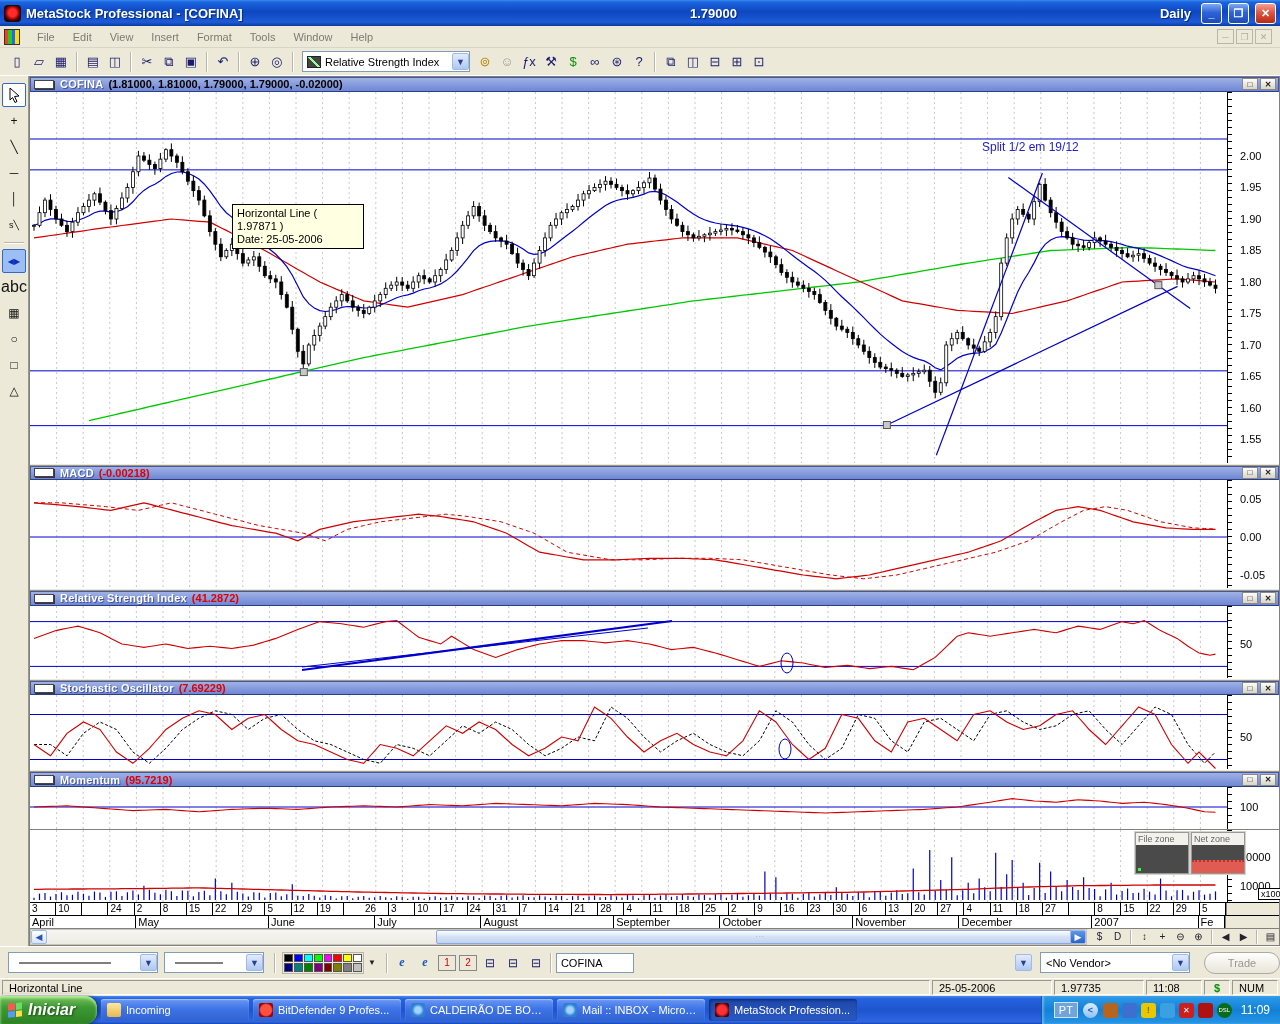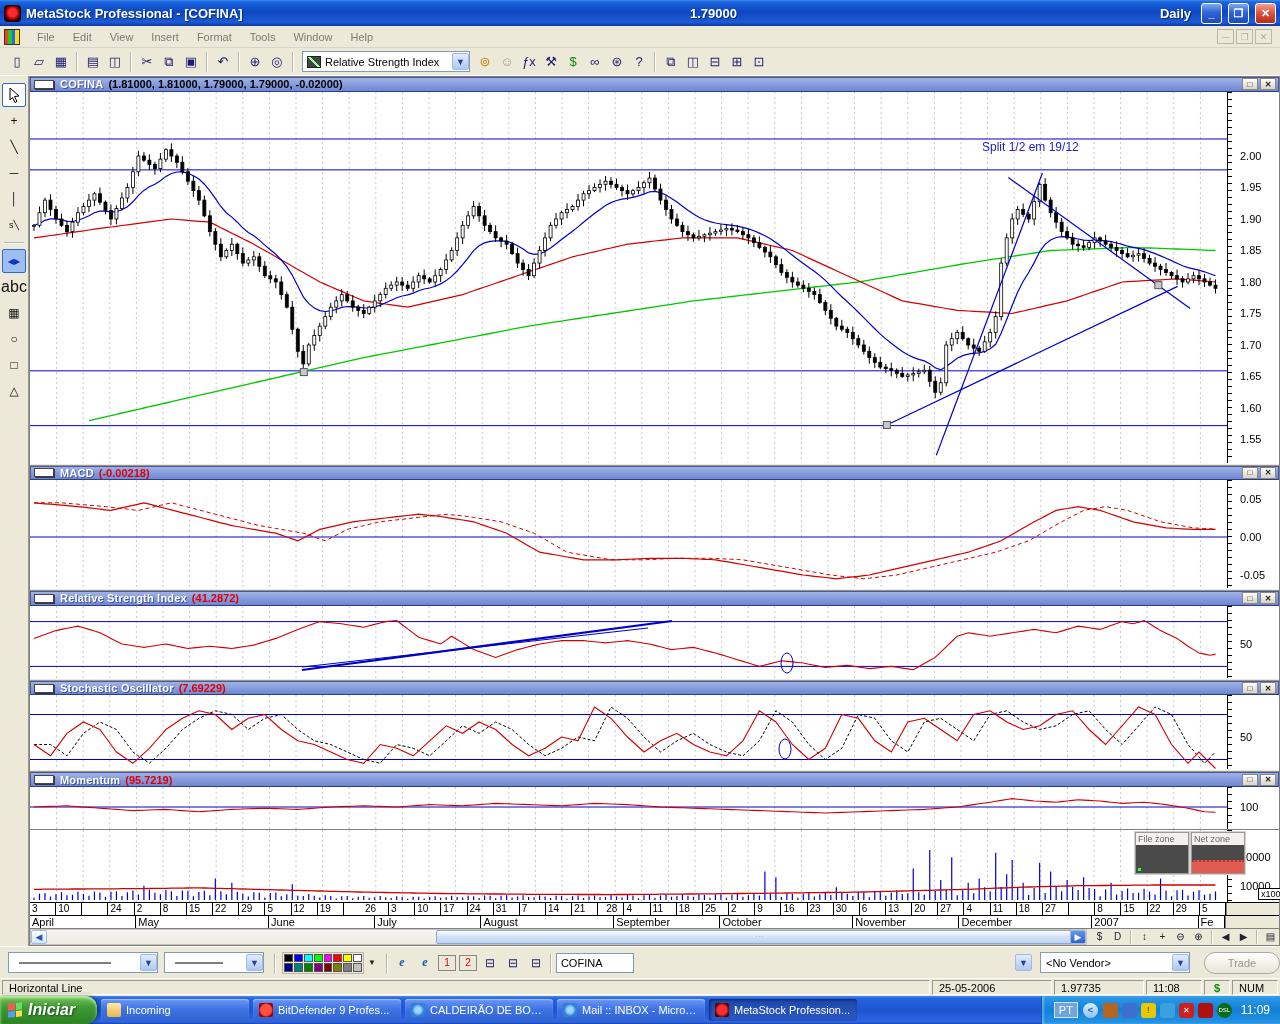--- a/index.html
+++ b/index.html
@@ -269,20 +269,24 @@
       <span class="hdr-title">COFINA</span>
       <span class="hdr-vals">(1.81000, 1.81000, 1.79000, 1.79000, -0.02000)</span>
       <div class="hdr-right">
         <div class="hdr-wbtn">□</div>
         <div class="hdr-wbtn">✕</div>
       </div>
     </div>
     <div class="panel-row" id="row-price">
       <div class="plot" id="plot-price">
         <div class="split-note">Split 1/2 em 19/12</div>
+        <div class="tooltip">
+          <div>Horizontal Line ( 1.97871 )</div>
+          <div>Date: 25-05-2006</div>
+        </div>
       <svg width="1197" height="371">
             <line x1="26.6" y1="0" x2="26.6" y2="371" stroke="#c8c8c8" stroke-dasharray="2 3"></line>
             <line x1="53.2" y1="0" x2="53.2" y2="371" stroke="#c8c8c8" stroke-dasharray="2 3"></line>
             <line x1="79.8" y1="0" x2="79.8" y2="371" stroke="#c8c8c8" stroke-dasharray="2 3"></line>
             <line x1="106.4" y1="0" x2="106.4" y2="371" stroke="#c8c8c8" stroke-dasharray="2 3"></line>
             <line x1="133.0" y1="0" x2="133.0" y2="371" stroke="#c8c8c8" stroke-dasharray="2 3"></line>
             <line x1="159.6" y1="0" x2="159.6" y2="371" stroke="#c8c8c8" stroke-dasharray="2 3"></line>
             <line x1="186.2" y1="0" x2="186.2" y2="371" stroke="#c8c8c8" stroke-dasharray="2 3"></line>
             <line x1="212.8" y1="0" x2="212.8" y2="371" stroke="#c8c8c8" stroke-dasharray="2 3"></line>
             <line x1="239.4" y1="0" x2="239.4" y2="371" stroke="#c8c8c8" stroke-dasharray="2 3"></line>
@@ -1354,21 +1358,21 @@
         <div class="dcell" style="width: 26.6px;">19</div>
         <div class="dcell" style="width: 26.6px; margin-left: 19px;">26</div>
         <div class="dcell" style="width: 26.6px;">3</div>
         <div class="dcell" style="width: 26.6px;">10</div>
         <div class="dcell" style="width: 26.6px;">17</div>
         <div class="dcell" style="width: 26.6px;">24</div>
         <div class="dcell" style="width: 26.6px;">31</div>
         <div class="dcell" style="width: 26.6px;">7</div>
         <div class="dcell" style="width: 26.6px;">14</div>
         <div class="dcell" style="width: 26.6px;">21</div>
-        <div class="dcell" style="width: 26.6px; text-align: center;">28</div>
+        <div class="dcell" style="width: 26.6px;">28</div>
         <div class="dcell" style="width: 26.6px;">4</div>
         <div class="dcell" style="width: 26.6px;">11</div>
         <div class="dcell" style="width: 26.6px;">18</div>
         <div class="dcell" style="width: 26.6px;">25</div>
         <div class="dcell" style="width: 26.6px;">2</div>
         <div class="dcell" style="width: 26.6px;">9</div>
         <div class="dcell" style="width: 26.6px;">16</div>
         <div class="dcell" style="width: 26.6px;">23</div>
         <div class="dcell" style="width: 26.6px;">30</div>
         <div class="dcell" style="width: 26.6px;">6</div>

